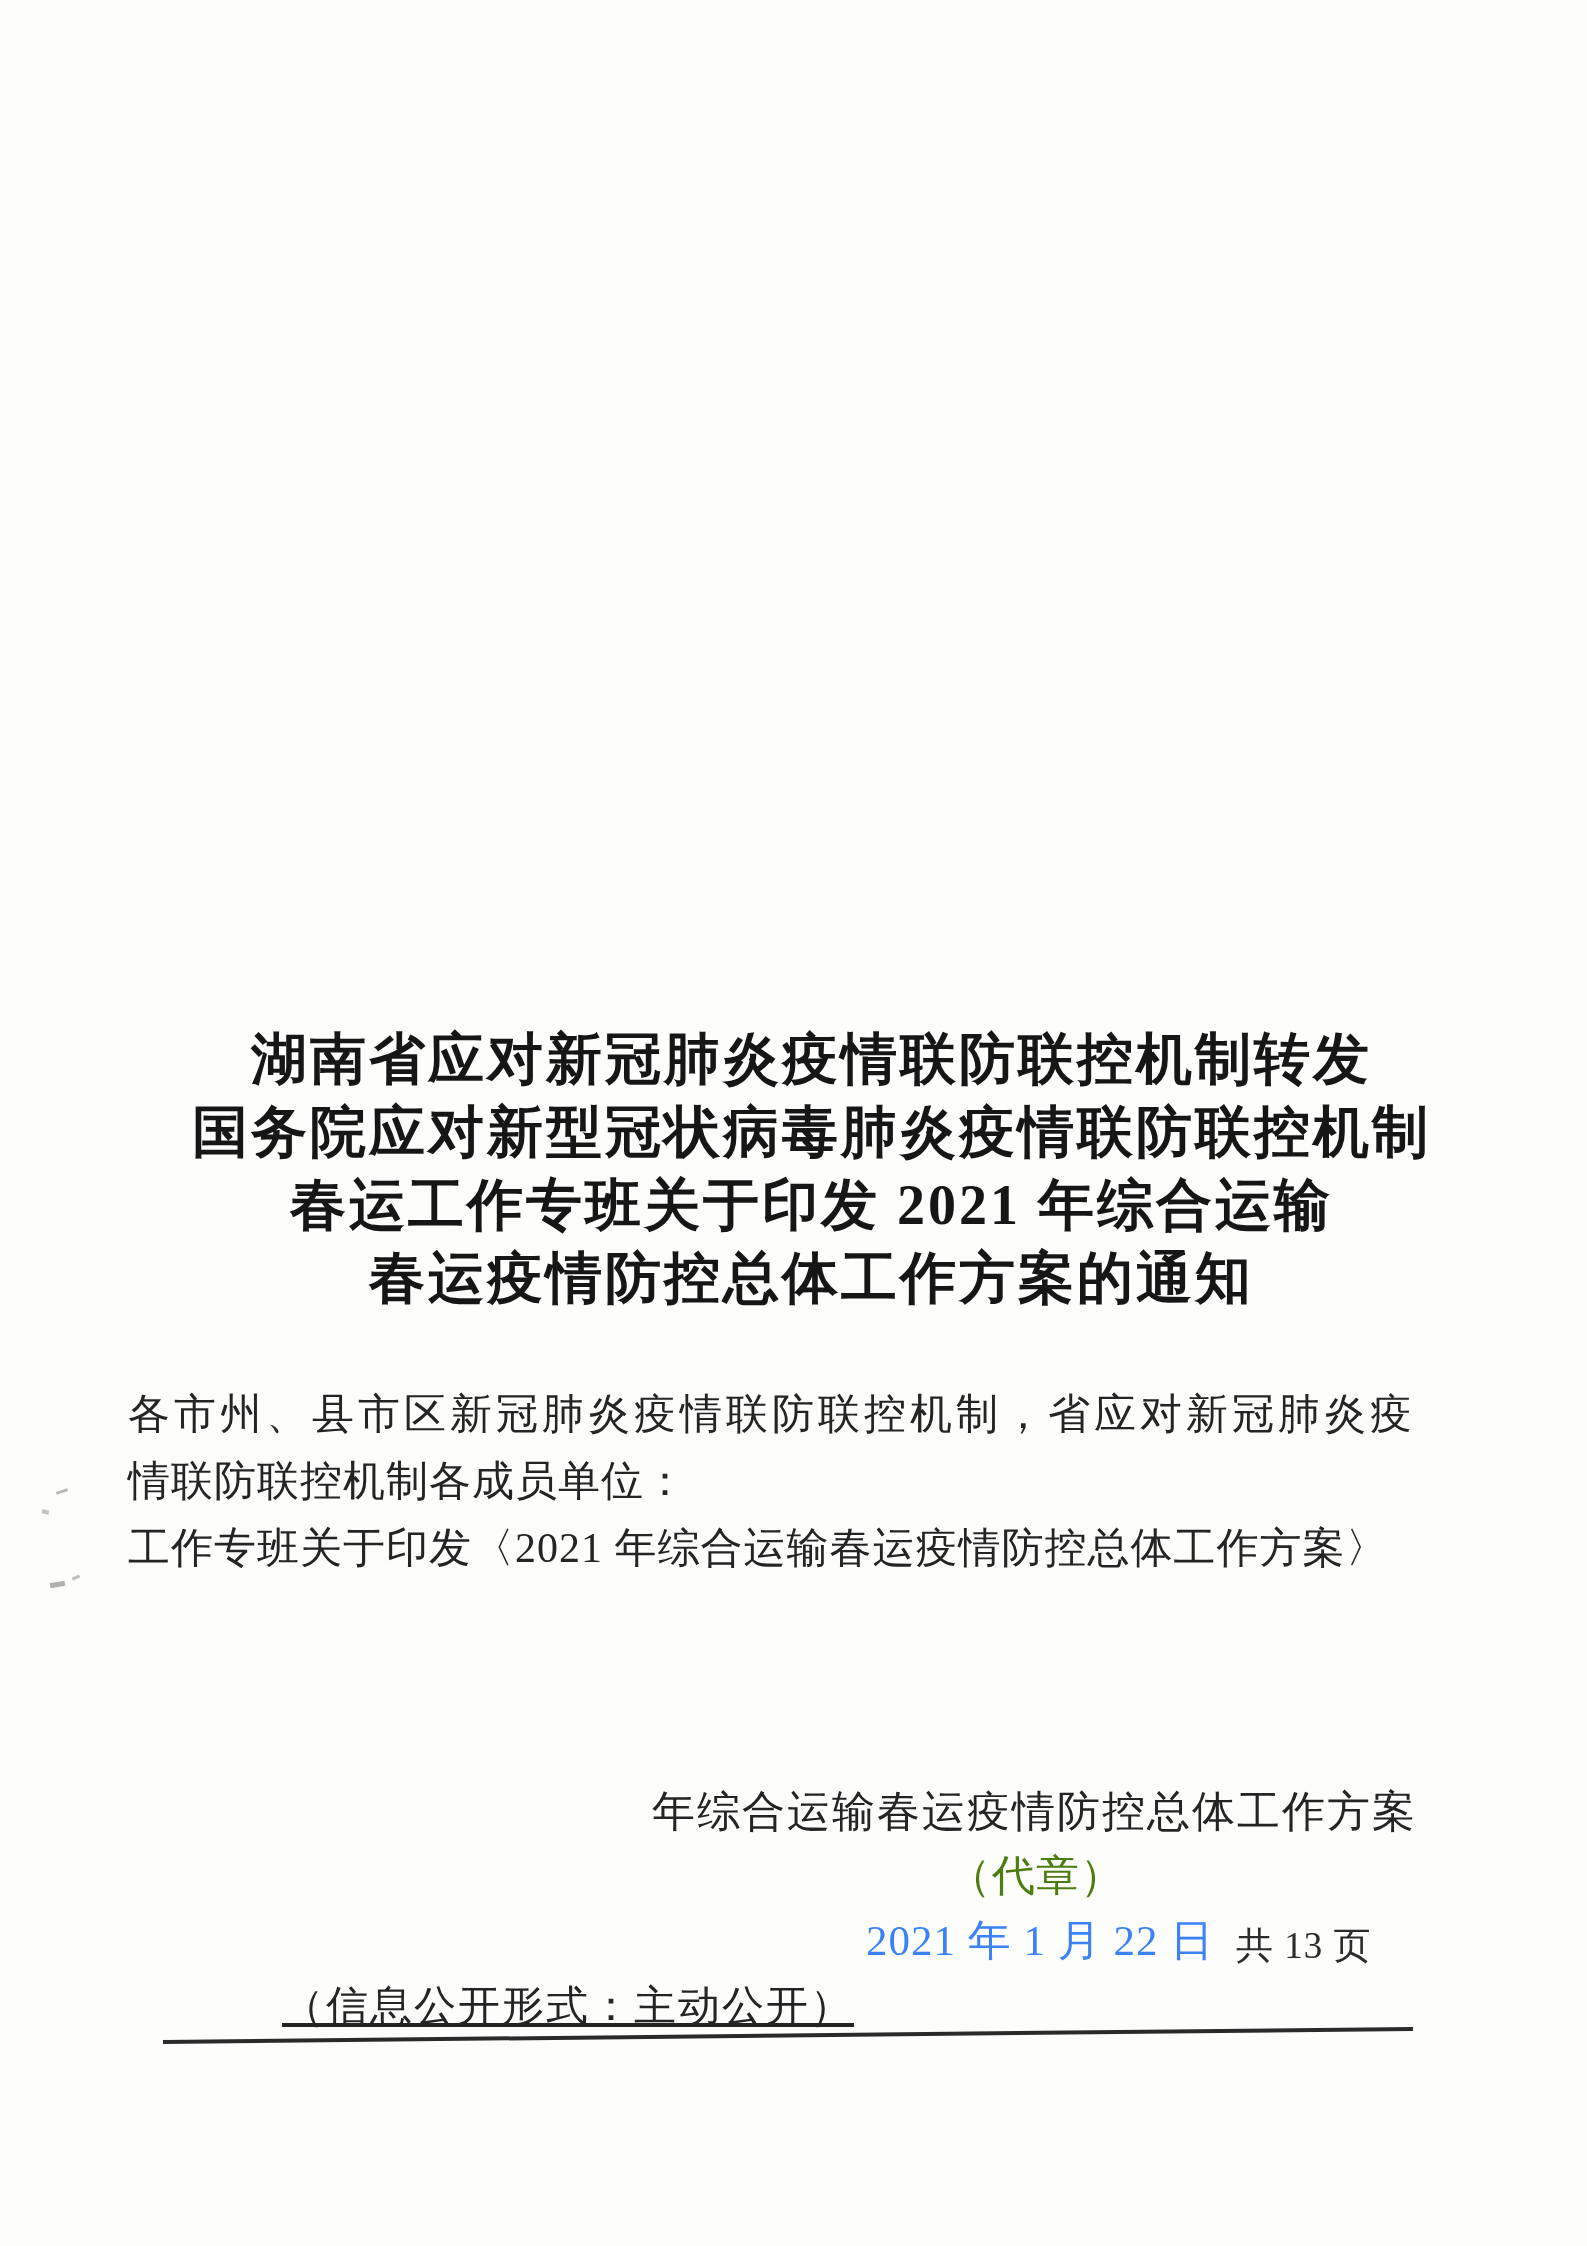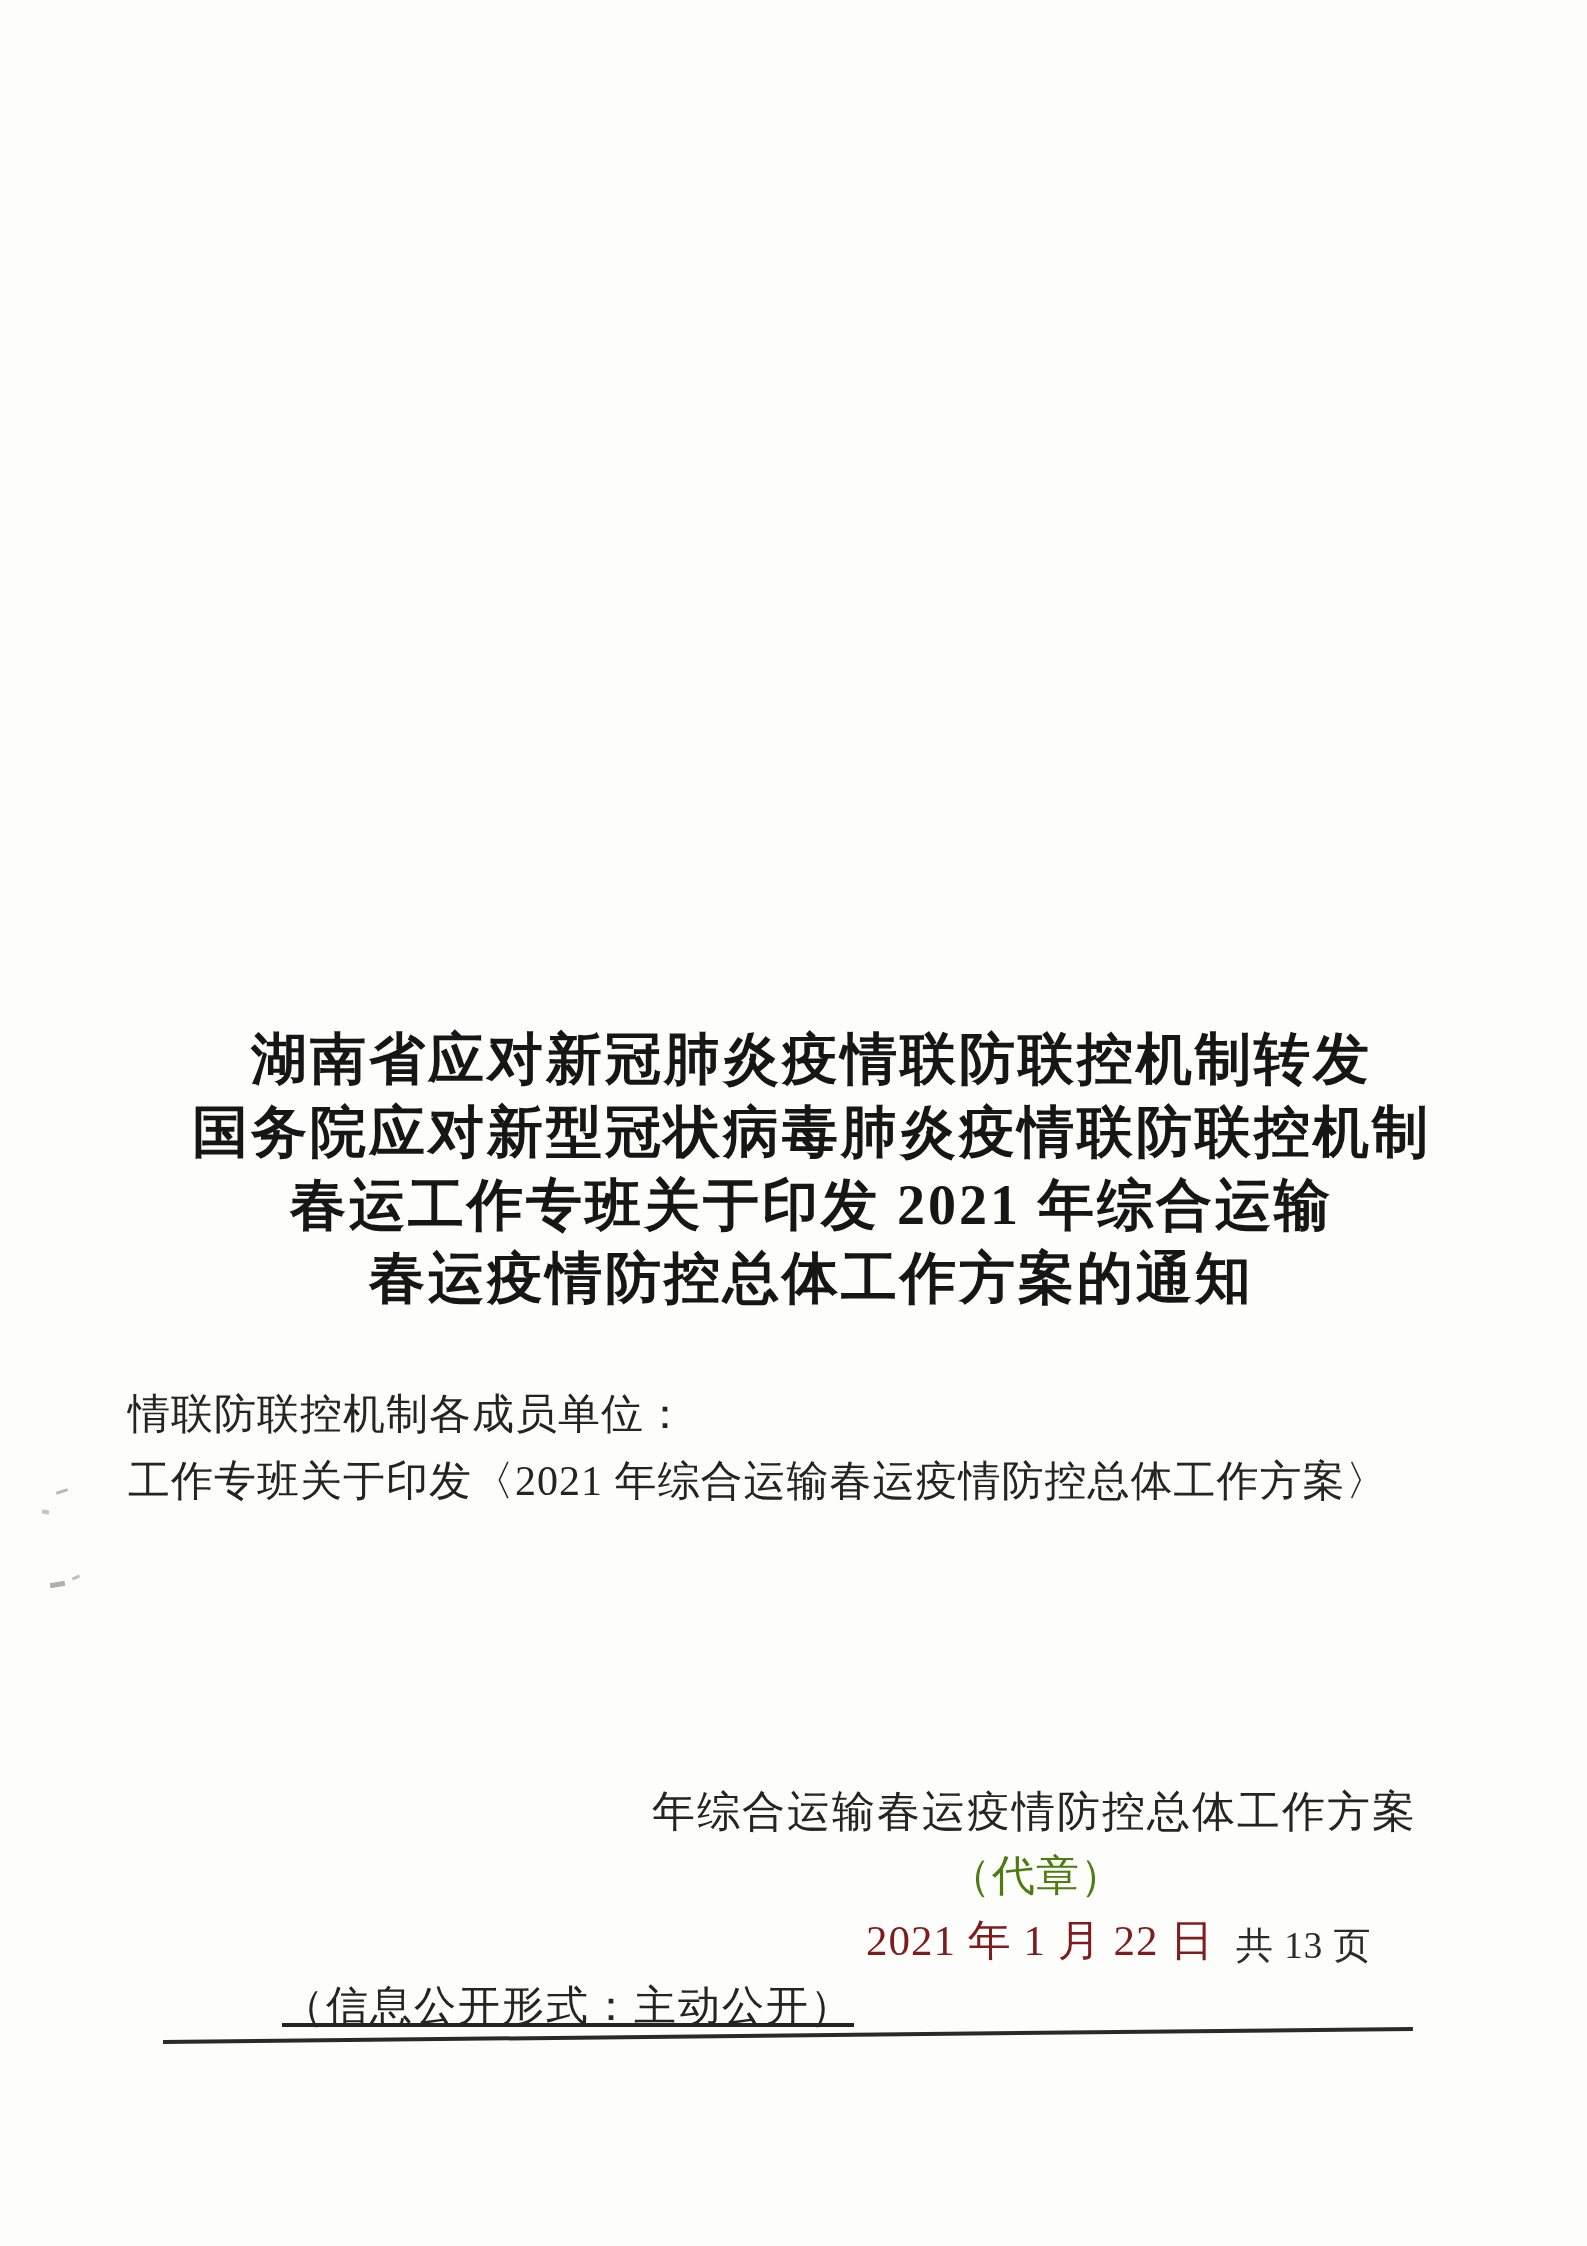--- a/index.html
+++ b/index.html
@@ -75,21 +75,21 @@
     color: #4d7c0f;
   }
   .sig-date {
     position: absolute;
     top: 1917px;
     left: 866px;
     font-size: 43px;
     letter-spacing: 1px;
     line-height: 1.1;
     white-space: nowrap;
-    color: #7f1d1d;
+    color: #3b82f6;
   }
 
   
   .footer-disclosure {
     position: absolute;
     top: 1983px;
     left: 282px;
     font-size: 42px;
     letter-spacing: 2px;
     line-height: 1.1;
@@ -135,20 +135,21 @@
 <div class="page">
 
   <header class="title-block">
     <div class="title-line">湖南省应对新冠肺炎疫情联防联控机制转发</div>
     <div class="title-line">国务院应对新型冠状病毒肺炎疫情联防联控机制</div>
     <div class="title-line">春运工作专班关于印发 2021 年综合运输</div>
     <div class="title-line">春运疫情防控总体工作方案的通知</div>
   </header>
 
   <main class="body-block">
+    <div class="body-line wide">各市州、县市区新冠肺炎疫情联防联控机制，省应对新冠肺炎疫</div>
     <div class="body-line">情联防联控机制各成员单位：</div>
     <div class="body-line">工作专班关于印发〈2021 年综合运输春运疫情防控总体工作方案〉</div>
   </main>
 
   <div class="sig-org">年综合运输春运疫情防控总体工作方案</div>
   <div class="sig-seal">（代章）</div>
   <div class="sig-date">2021 年 1 月 22 日</div>
 
   <div class="footer-disclosure">（信息公开形式：主动公开）</div>
   <div class="footer-rule"></div>

